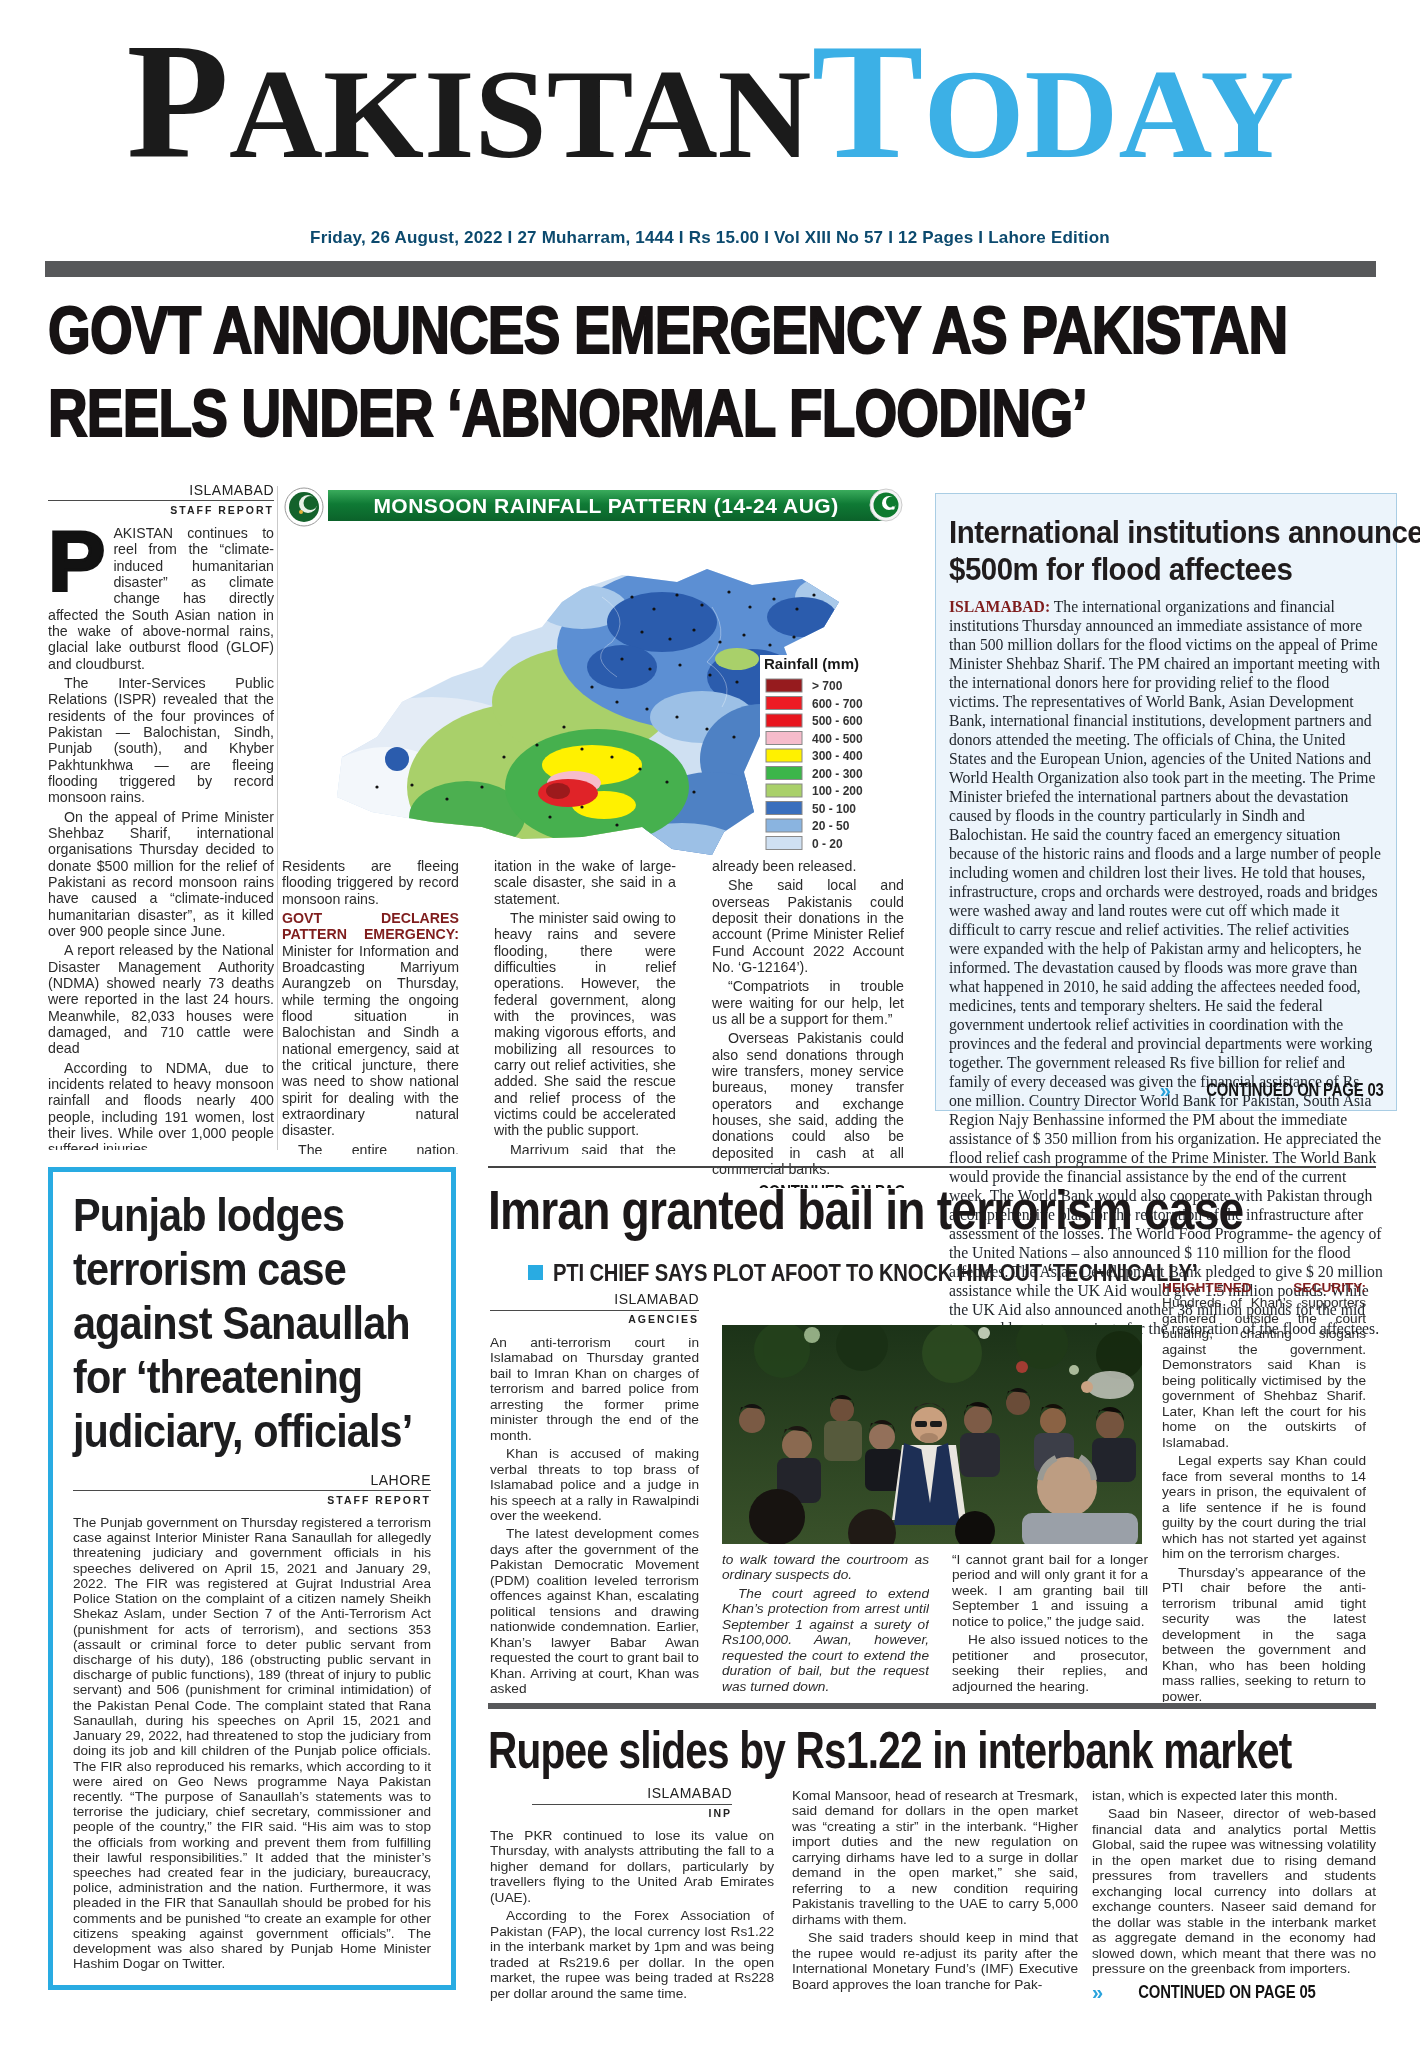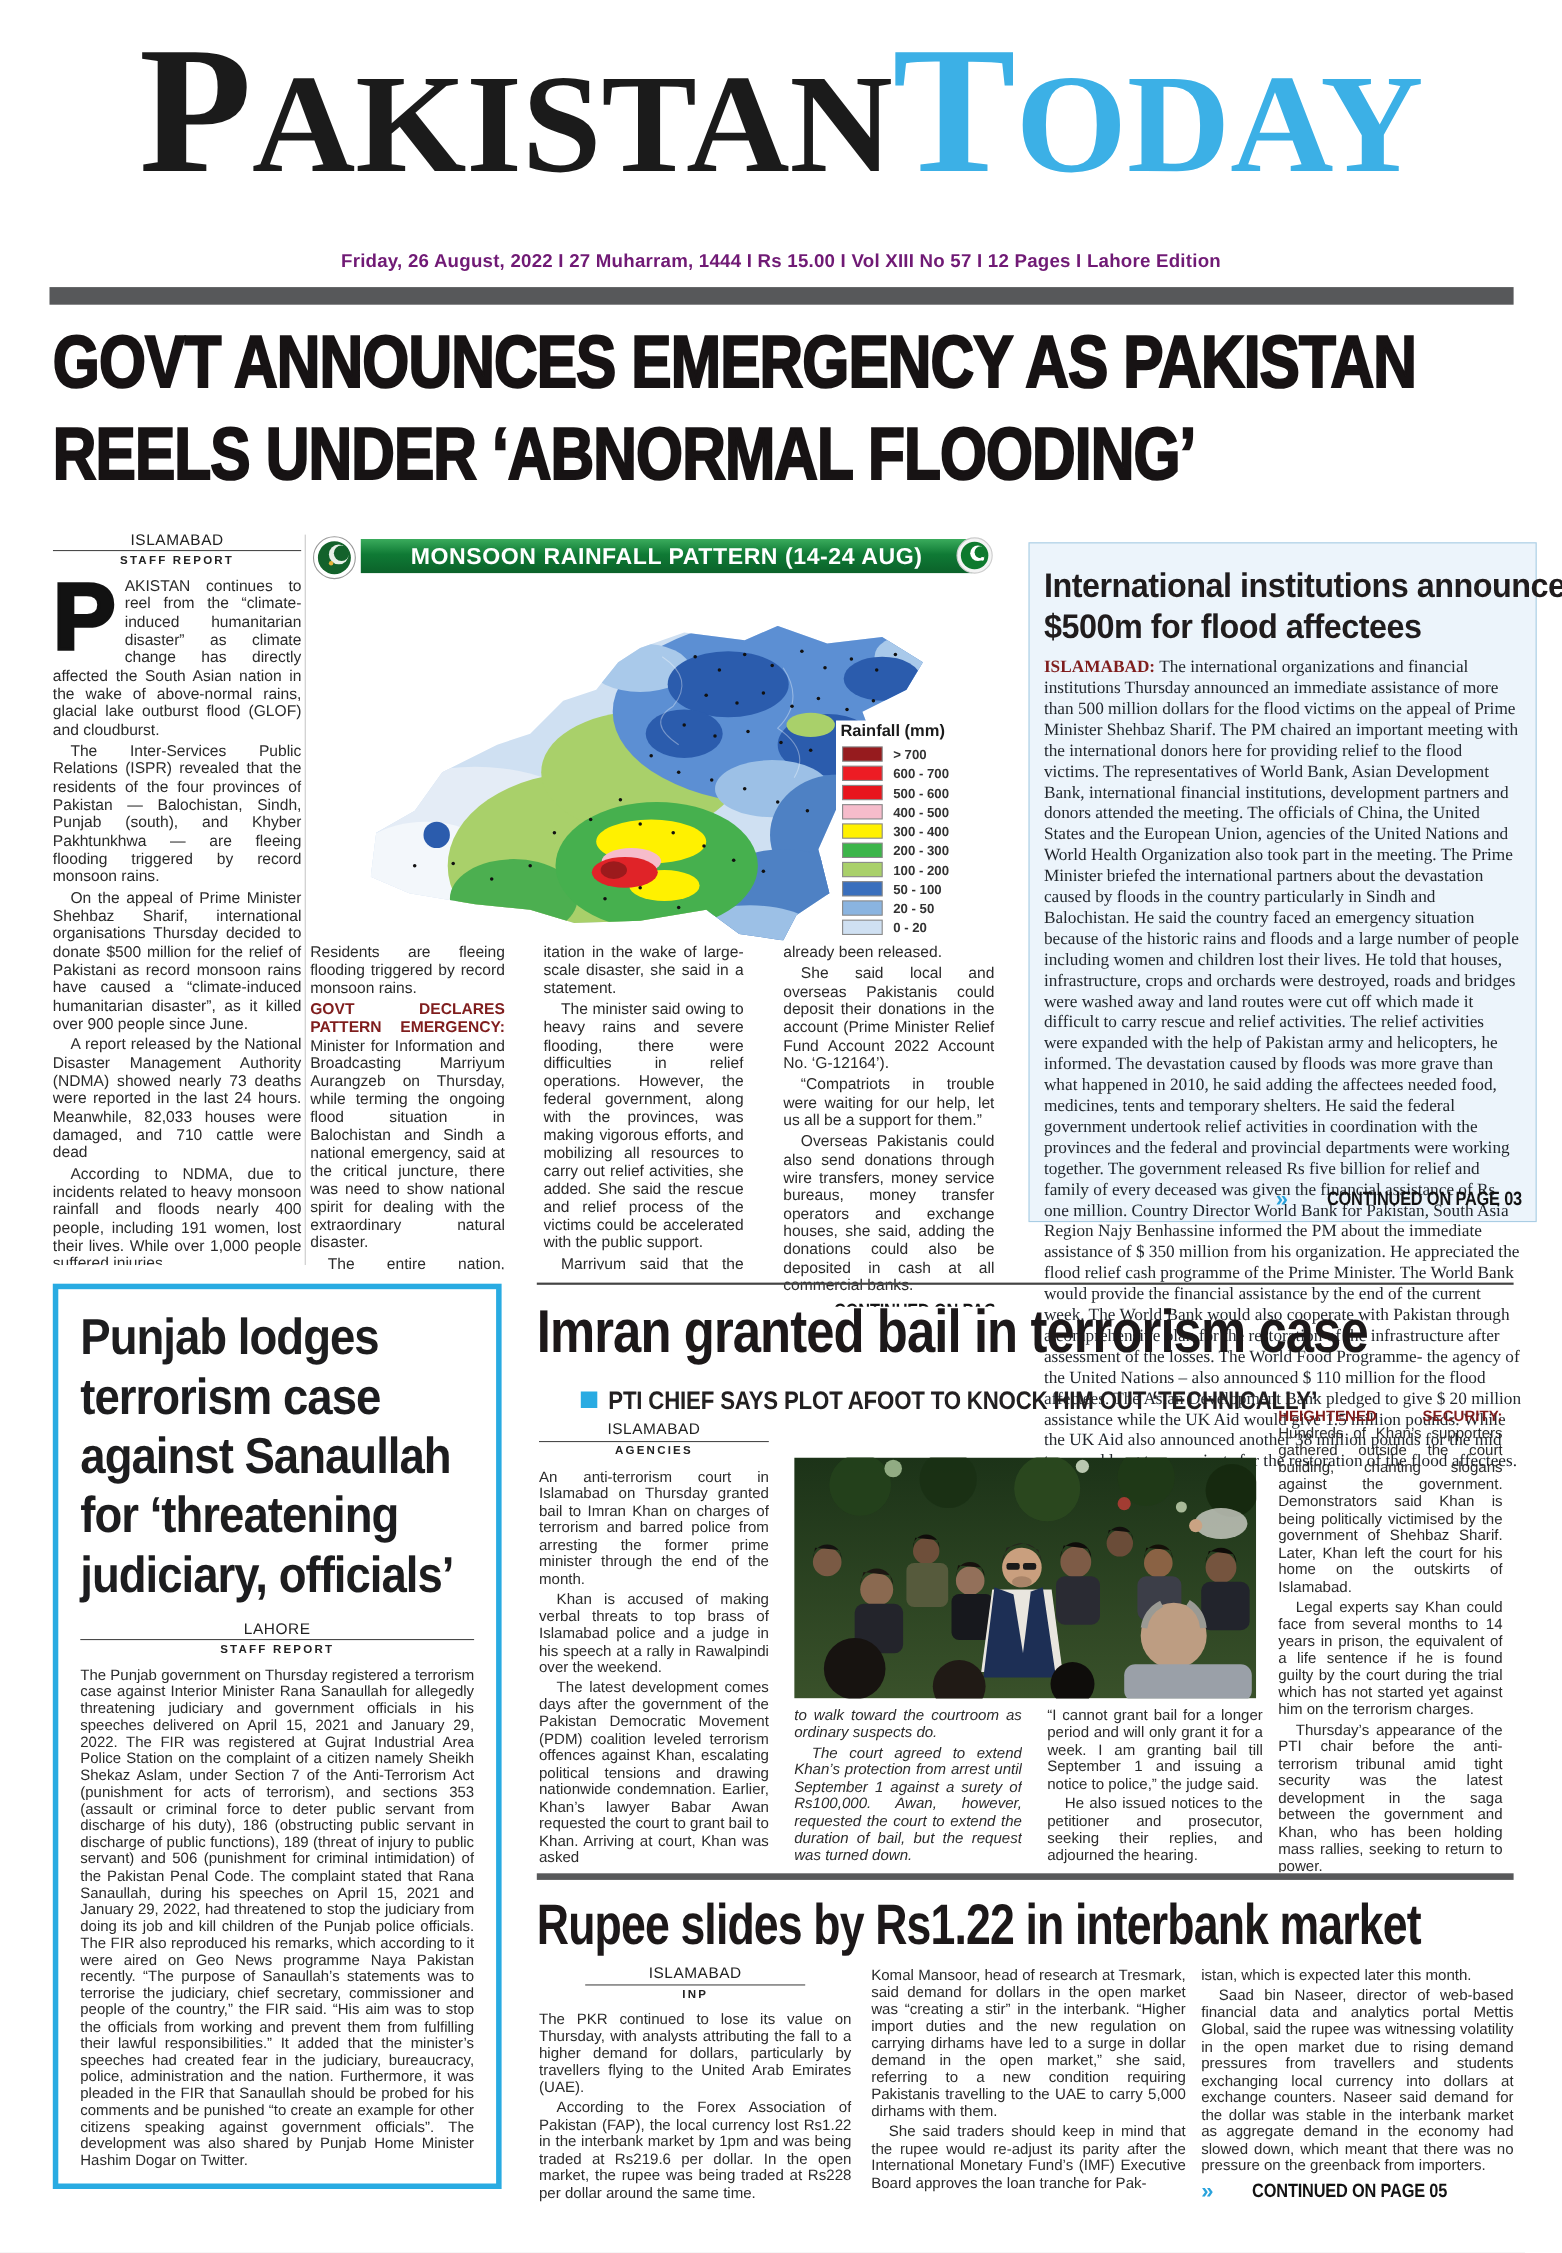--- a/index.html
+++ b/index.html
@@ -10,38 +10,38 @@
   
   .masthead{top:18px;left:0;width:1420px;text-align:center;
             font-family:"Liberation Serif",serif;font-weight:bold;line-height:1;}
   .masthead .inner{display:inline-block;transform:scale(1.12,1.1);transform-origin:center top;white-space:nowrap;}
   .m-cap{font-size:150px;}
   .m-rest{font-size:116px;}
   .m-black{color:#1b1b1b;}
   .m-blue{color:#3cb0e6;}
 
   .dateline-top{top:228px;left:0;width:1420px;text-align:center;font-size:17px;
-                font-weight:bold;color:#701a75;letter-spacing:.2px;}
+                font-weight:bold;color:#0c4a6e;letter-spacing:.2px;}
   .topbar{left:45px;top:261px;width:1331px;height:16px;background:#57585a;}
 
   
   .mainhead{left:48px;top:288px;color:#171314;}
   .mainhead .hl{display:block;font-size:67px;font-weight:bold;letter-spacing:-1px;
                 line-height:83px;white-space:nowrap;transform:scaleX(.82);
                 transform-origin:left top;-webkit-text-stroke:2px #171314;}
 
   
   .body-col{font-size:14.2px;line-height:1.15;text-align:justify;color:#2b2b2b;overflow:hidden;}
   .body-col p{margin:0 0 3px 0;text-indent:16px;}
   .body-col p.noind{text-indent:0;}
   .lead-bold{font-weight:bold;color:#7f1d1d;}
   .vrule{width:1px;background:#c9c9c9;}
 
   
-  .dl{text-align:center;margin-bottom:9px;}
+  .dl{text-align:right;margin-bottom:9px;}
   .dl-city{display:block;font-size:14px;color:#222;letter-spacing:.5px;padding-bottom:2px;
            border-bottom:1px solid #4a4a4a;}
   .dl-by{display:block;font-size:10.5px;font-weight:bold;letter-spacing:2px;color:#222;padding-top:3px;}
 
   .dropcap{float:left;font-size:86px;line-height:68px;font-weight:bold;color:#121212;
            padding:2px 8px 0 0;-webkit-text-stroke:3px #121212;}
 
   
   .cont{text-align:left;margin-top:4px;white-space:nowrap;}
   .chev{color:#2aa3dc;font-weight:bold;font-size:20px;vertical-align:-1px;}

